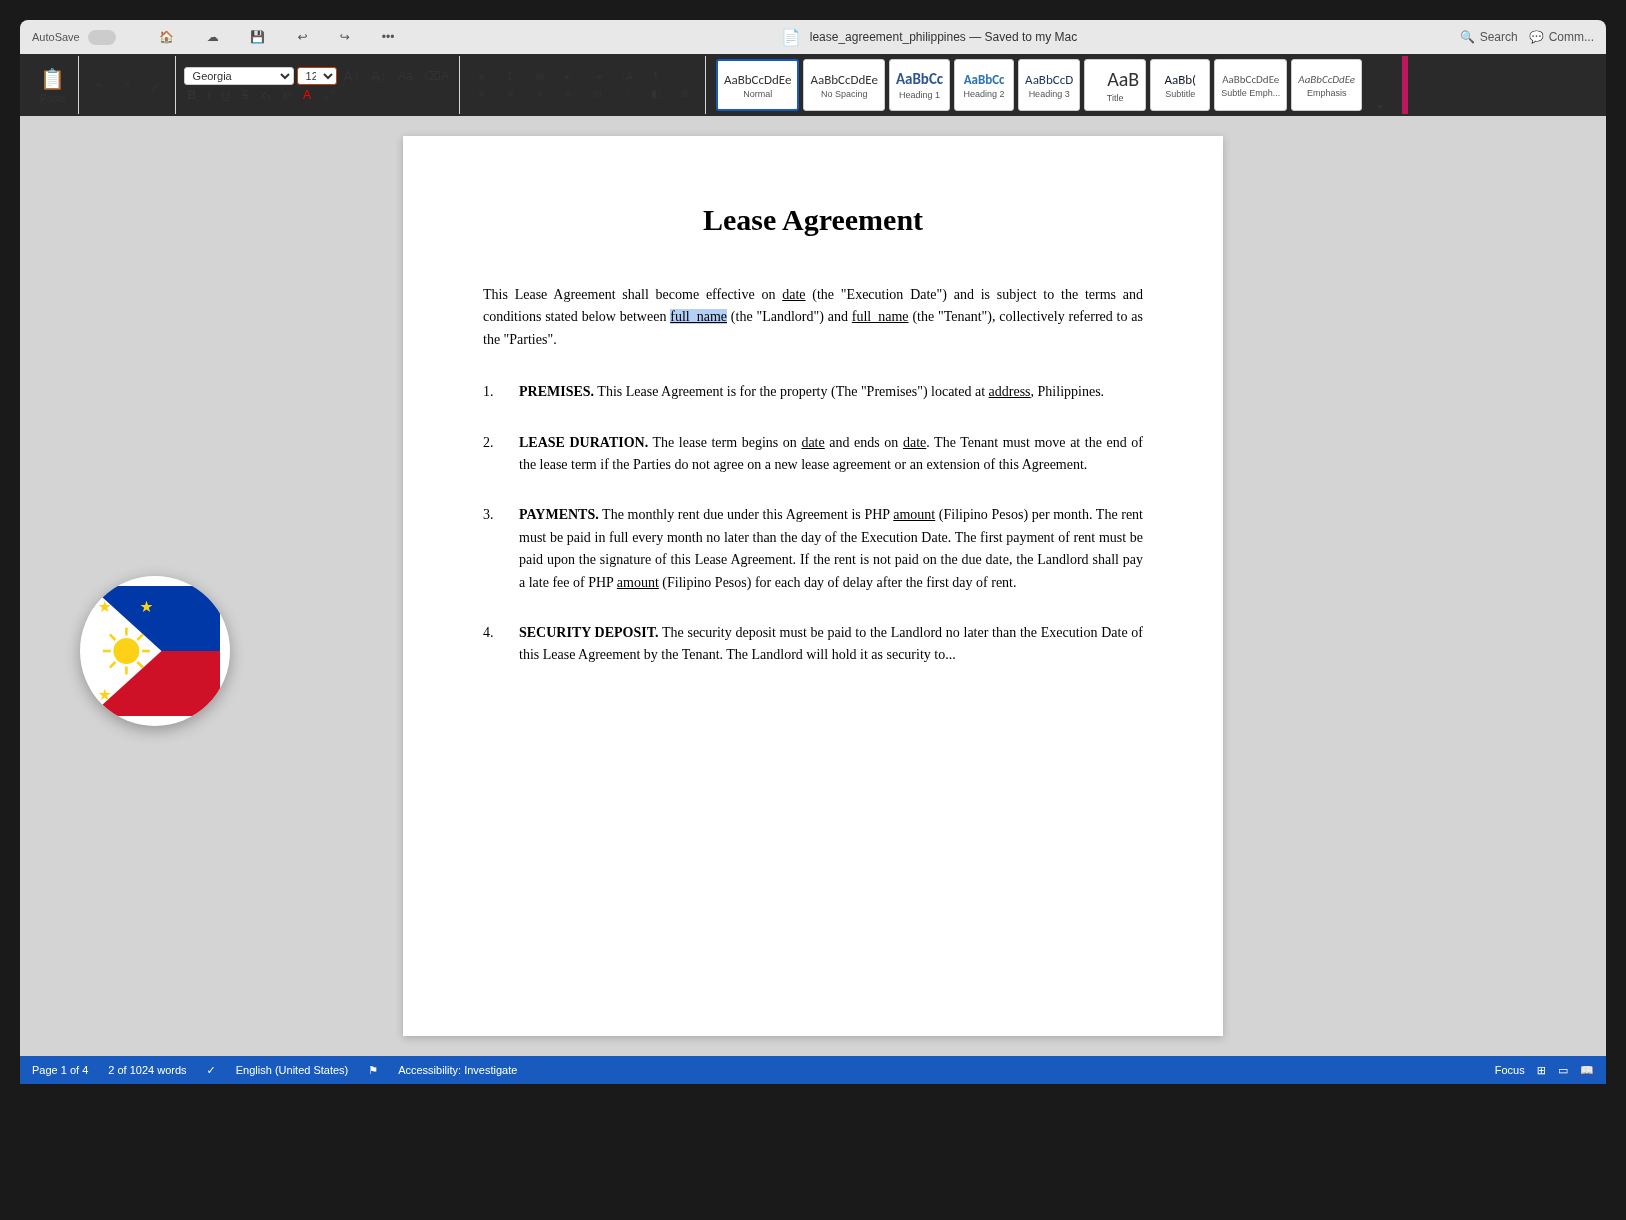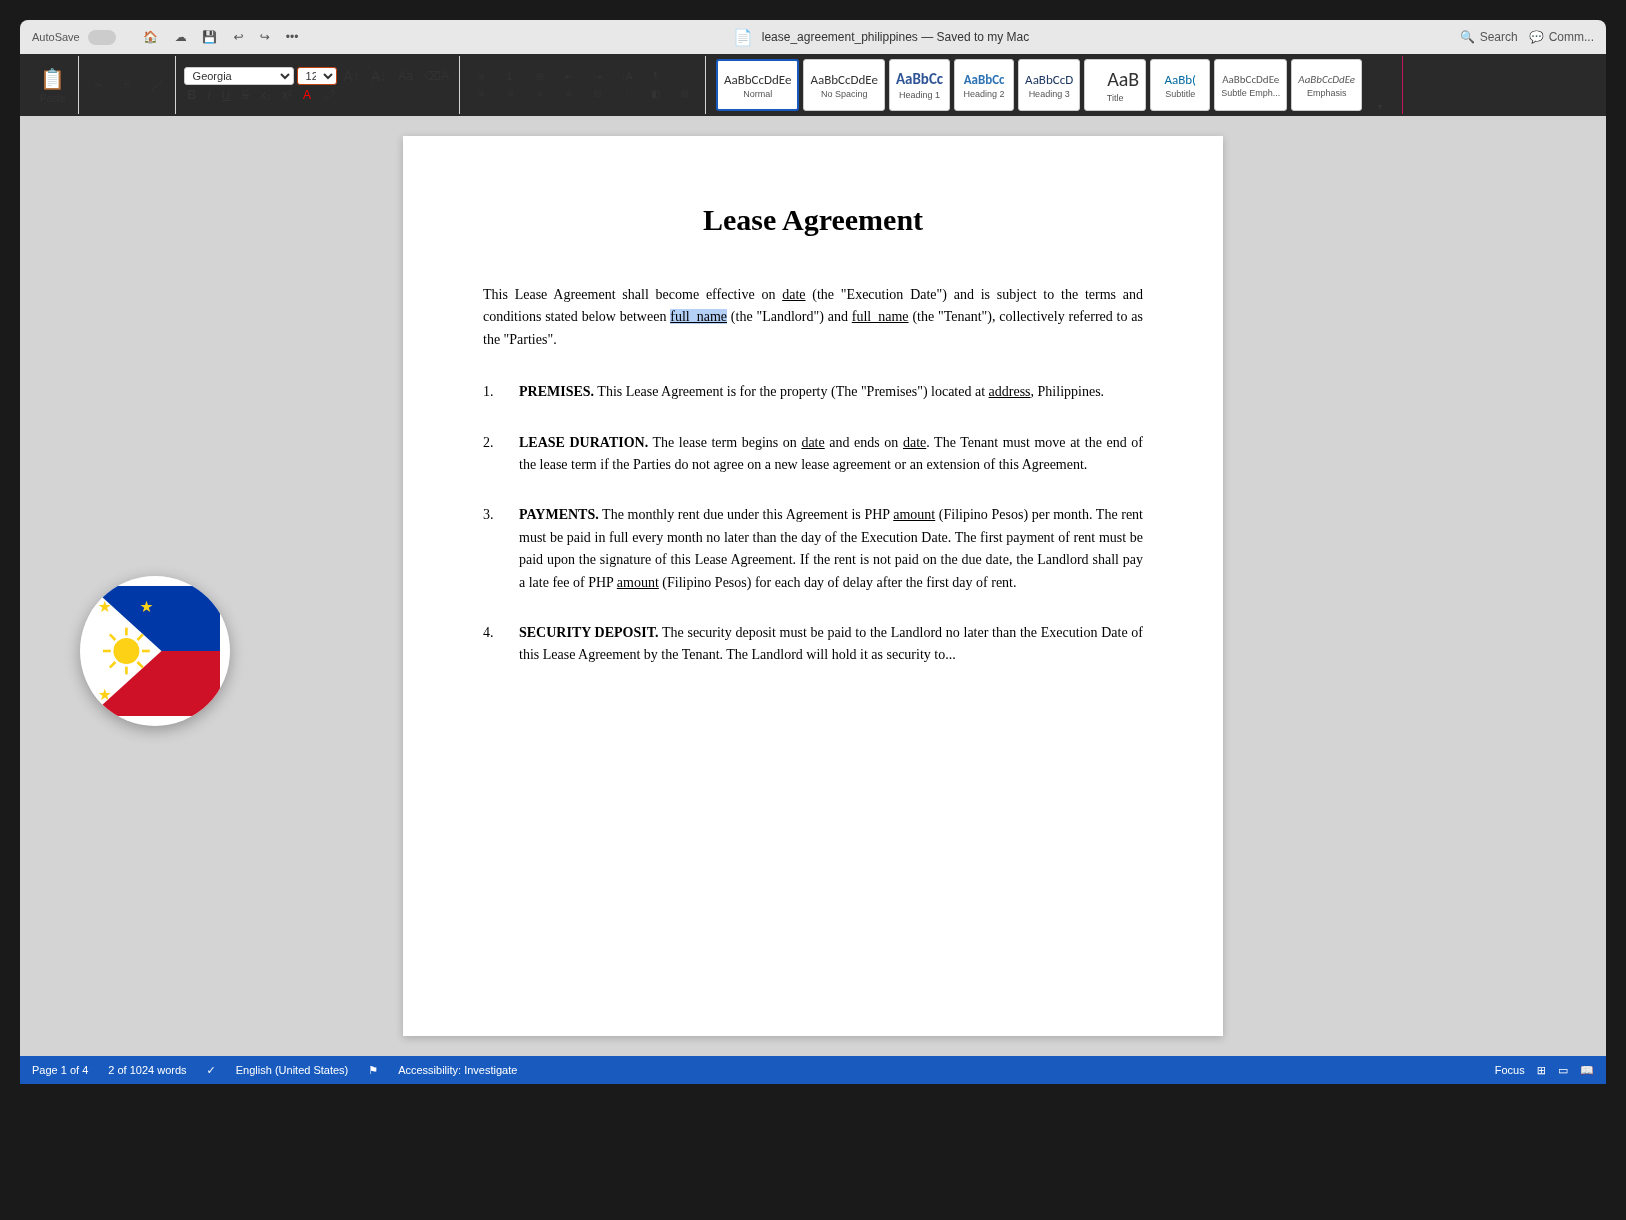--- a/index.html
+++ b/index.html
@@ -21,21 +21,21 @@
       position: relative;
     }
 
     
     .title-bar {
       background: #e8e8e8;
       height: 34px;
       display: flex;
       align-items: center;
       padding: 0 12px;
-      gap: 8px;
+      gap: 24px;
       border-radius: 8px 8px 0 0;
     }
 
     .title-bar-center {
       flex: 1;
       display: flex;
       justify-content: center;
       align-items: center;
       gap: 8px;
     }
@@ -194,21 +194,21 @@
     .format-btn.italic { font-style: italic; }
     .format-btn.underline { text-decoration: underline; }
 
     
     .styles-section {
       display: flex;
       align-items: center;
       gap: 4px;
       padding: 0 8px;
       height: 58px;
-      border-right: 1px solid #be185d;
+      border-right: 6px solid #be185d;
       overflow: hidden;
     }
 
     .style-tile {
       display: flex;
       flex-direction: column;
       align-items: center;
       padding: 2px 6px;
       border: 1px solid #ccc;
       border-radius: 3px;
@@ -516,21 +516,21 @@
       </div>
       <div class="style-tile">
         <div class="style-tile-preview" style="font-size:13px;font-weight:normal;color:#1f3763;">AaBbCcD</div>
         <div class="style-tile-label">Heading 3</div>
       </div>
       <div class="style-tile">
         <div class="style-tile-preview" style="font-size:20px;color:#333;margin-left:16px;">AaB</div>
         <div class="style-tile-label">Title</div>
       </div>
       <div class="style-tile">
-        <div class="style-tile-preview" style="font-size:13px;color:#0369a1;">AaBb(</div>
+        <div class="style-tile-preview" style="font-size:13px;color:#0f172a;">AaBb(</div>
         <div class="style-tile-label">Subtitle</div>
       </div>
       <div class="style-tile">
         <div class="style-tile-preview" style="font-size:11px;color:#595959;">AaBbCcDdEe</div>
         <div class="style-tile-label">Subtle Emph...</div>
       </div>
       <div class="style-tile">
         <div class="style-tile-preview" style="font-size:11px;font-style:italic;color:#595959;">AaBbCcDdEe</div>
         <div class="style-tile-label">Emphasis</div>
       </div>

